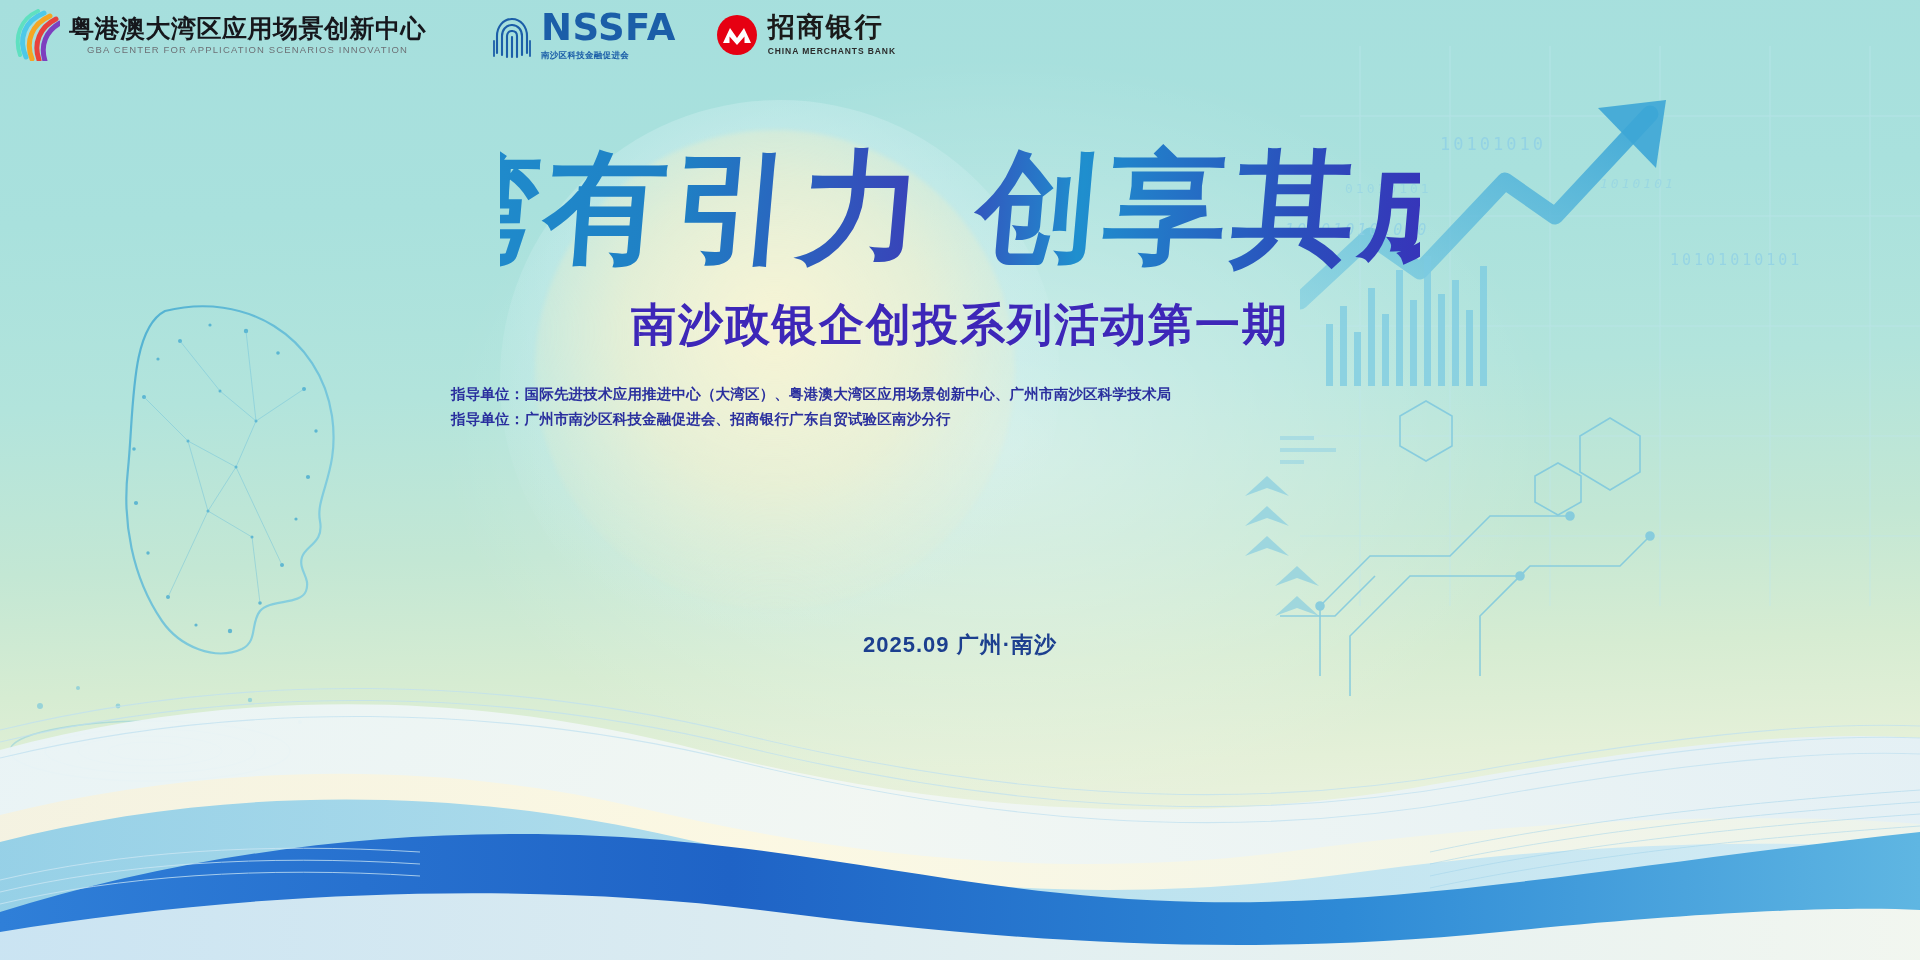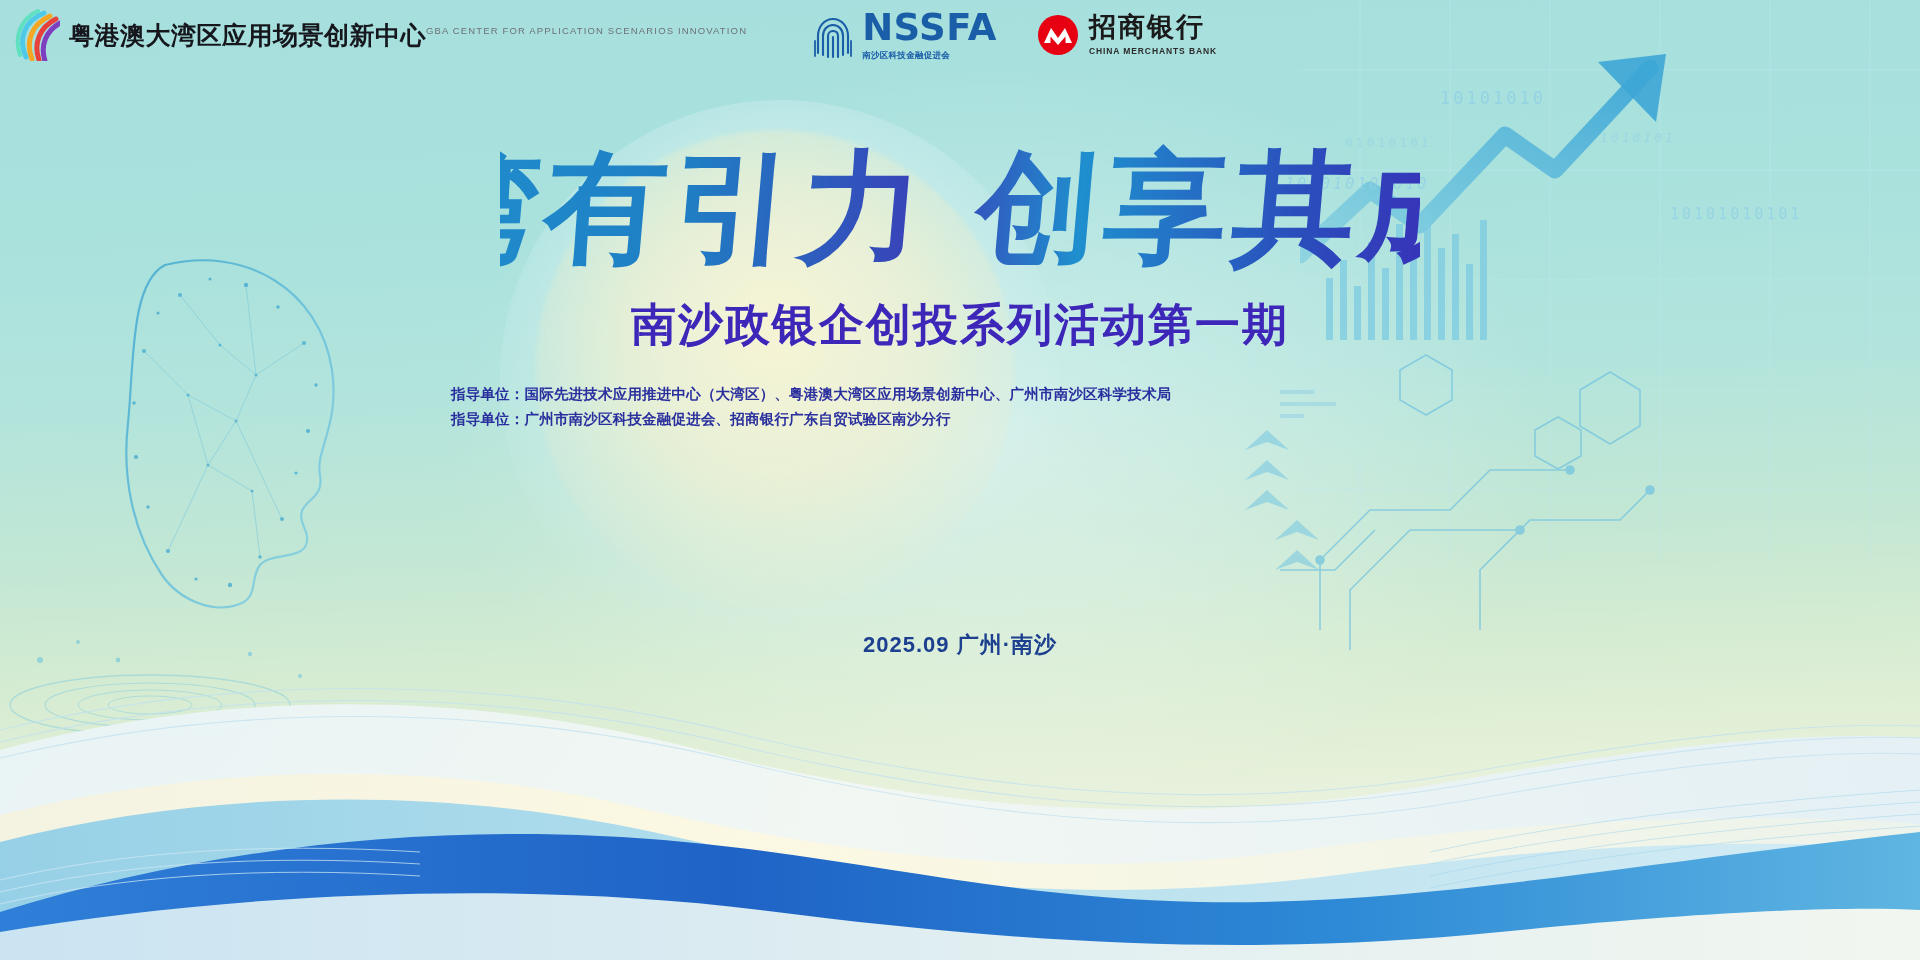--- a/index.html
+++ b/index.html
@@ -35,21 +35,21 @@
   
   .logo-bar {
     position:absolute; left:0; top:0; height:70px; width:100%;
     display:flex; align-items:center; gap:0px;
     padding-left:14px;
   }
   .logo { display:flex; align-items:center; }
 
   
   .gba-mark { width:46px; height:52px; position:relative; margin-right:9px; }
-  .gba-text { display:flex; flex-direction:row; justify-content:center;text-align:center; }
+  .gba-text { display:flex; flex-direction:column; justify-content:center;text-align:center; }
   .gba-cn {
     font-size:25px; font-weight:bold; color:#16171c; letter-spacing:.5px;
     line-height:1.05; white-space:nowrap;
   }
   .gba-en {
     font-size:9.5px; color:#6d7176; letter-spacing:1.15px; margin-top:3px;
     white-space:nowrap;
   }
 
   .logo-sep { width:44px; }
@@ -109,21 +109,21 @@
 
   
   .date-line {
     position:absolute; left:0; top:630px; width:100%;
     text-align:center;
     font-size:22px; font-weight:bold; color:#1c3f8f;
     letter-spacing:1px;
   }
 
   
-  .decor { position:absolute; inset:0; pointer-events:none; }
+  .decor { position:absolute; inset:0; pointer-events:none;margin-top:46px; }
   .decor svg { position:absolute; }
 
   .binary {
     position:absolute;
     color:#8fd0e6; font-family:"DejaVu Sans Mono",monospace;
     font-size:15px; letter-spacing:3px; white-space:nowrap;
     opacity:.75;
   }
   .binary.b2 { font-size:13px; opacity:.55; }
   .binary.b3 { font-size:17px; opacity:.8; }

